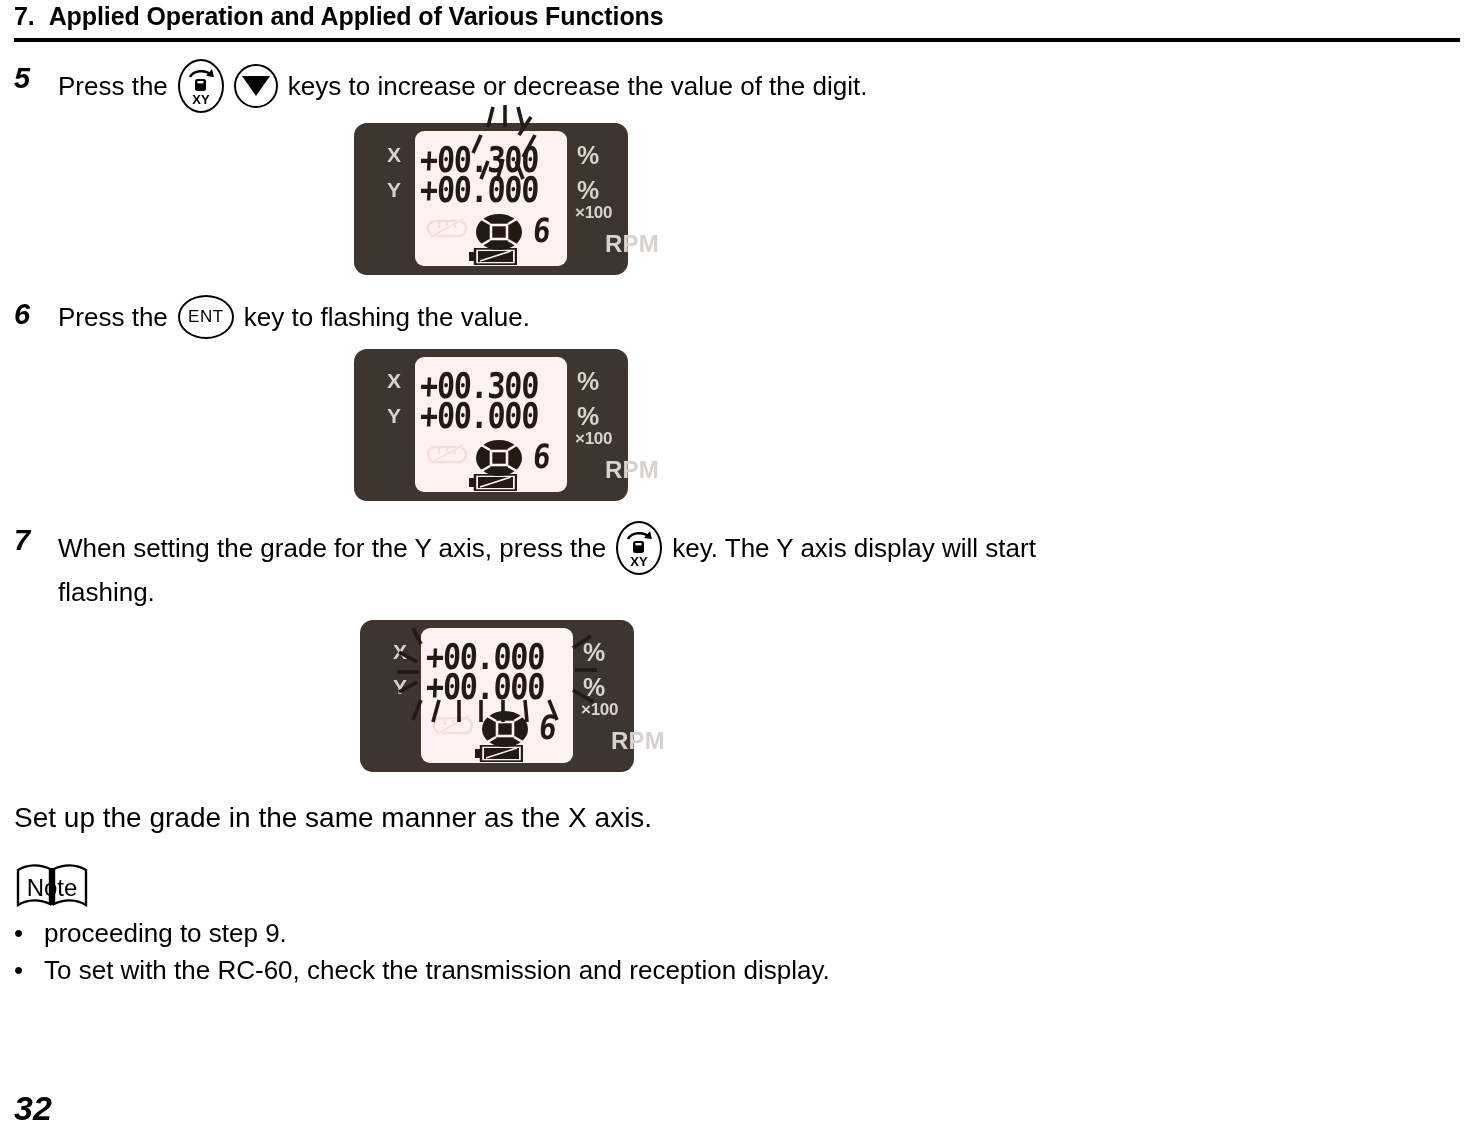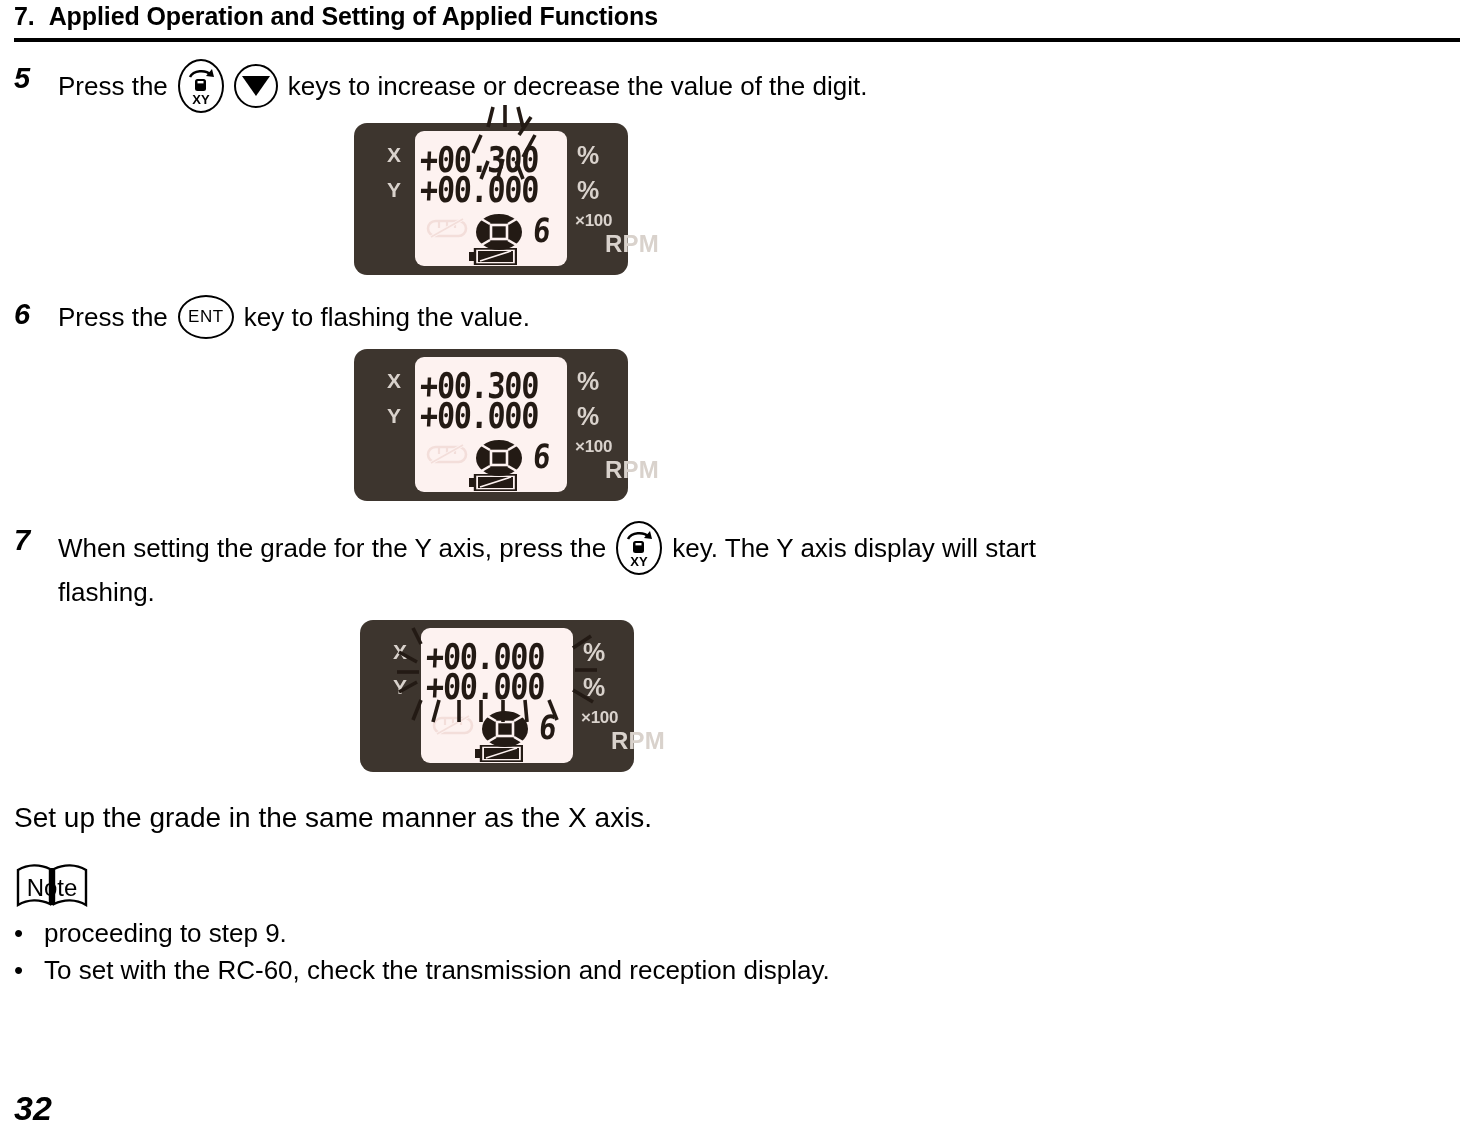--- a/index.html
+++ b/index.html
@@ -108,21 +108,21 @@
   .lcd-axis-x { top: 12px; }
   .lcd-axis-y { top: 47px; }
   .lcd-unit {
     position: absolute;
     color: #D9D2CC;
     font-weight: bold;
     left: 219px;
   }
   .unit-pct1 { top: 10px; font-size: 25px; }
   .unit-pct2 { top: 45px; font-size: 25px; }
-  .unit-x100 { top: 80px; font-size: 17px; letter-spacing: -0.3px; }
+  .unit-x100 { top: 72px; font-size: 17px; letter-spacing: -0.3px; }
   .unit-rpm  { top: 99px; font-size: 24px; letter-spacing: .2px; margin-left: 30px; }
 
   .seg-row {
     position: absolute;
     left: 6px;
     font-family: "DejaVu Sans Mono", monospace;
     font-size: 30px;
     letter-spacing: -1.2px;
     color: #231A14;
     font-weight: bold;
@@ -194,21 +194,21 @@
     font-size: 34px; font-weight: bold; font-style: italic;
   }
 </style>
 </head>
 <body>
 
 <div class="page">
 
   <div class="chapter-header">
     <span class="chapter-num">7.</span>
-    <span>Applied Operation and Setting of Applied Functions</span>
+    <span>Applied Operation and Applied of Various Functions</span>
   </div>
   <div class="header-rule"></div>
 
   <div class="step">
     <div class="step-num">5</div>
     <div class="step-body">
       <div class="inline-row">
         <span class="txt">Press the</span>
         <span class="key key-oval key-gap-l key-gap-r">
           <svg width="36" height="42" viewBox="0 0 36 42">

